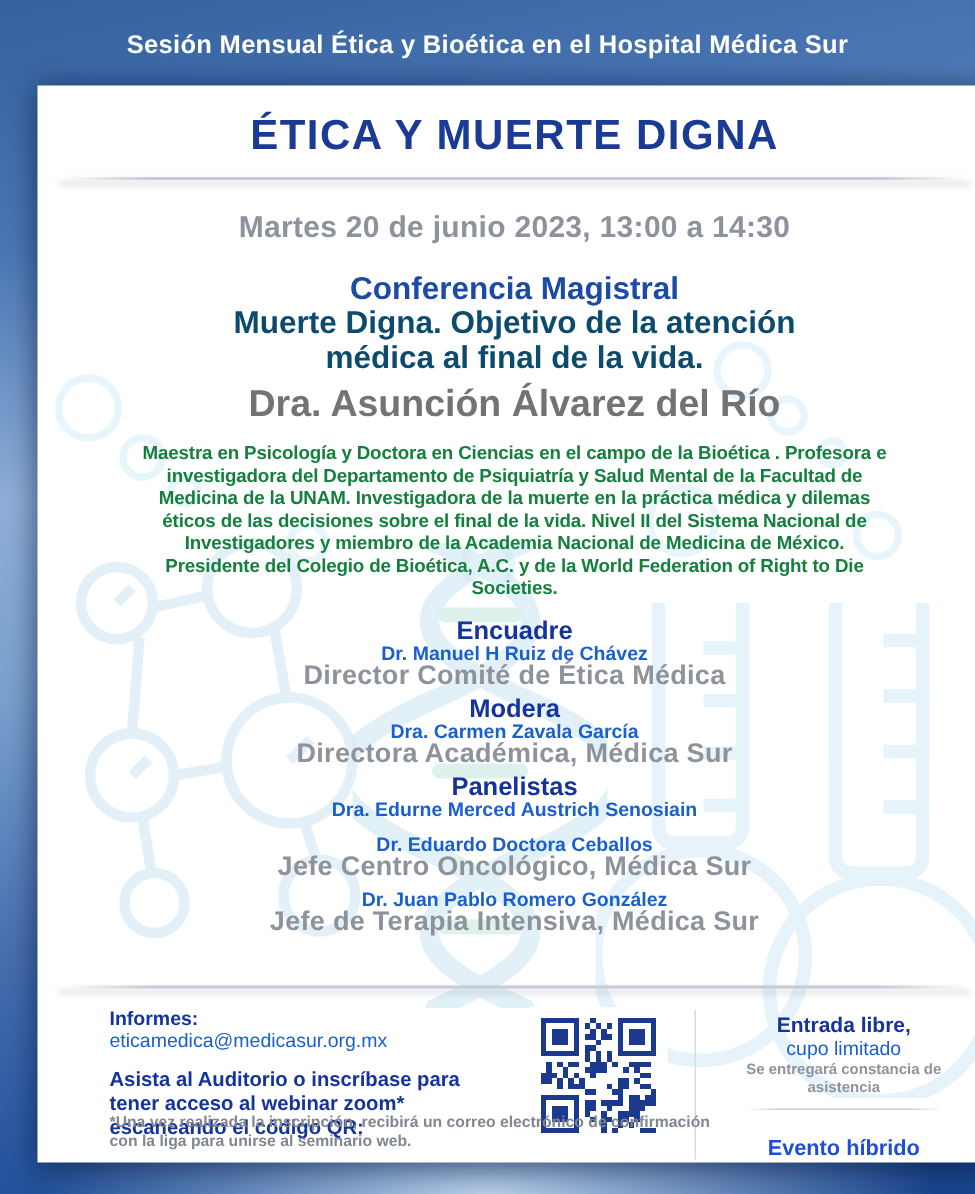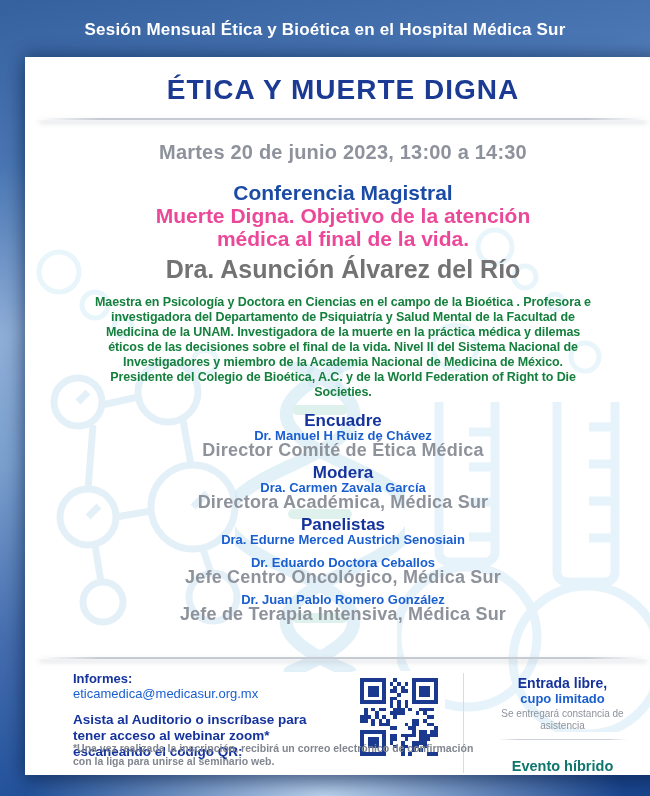--- a/index.html
+++ b/index.html
@@ -24,21 +24,21 @@
   .event-title{
     padding-top:17px;font-size:28px;font-weight:bold;color:#1b3a94;letter-spacing:1px;
   }
   .hdivider{
     height:2px;margin:12px 14px 0 14px;border-radius:2px;
     background:linear-gradient(to right,rgba(190,195,205,0),#c6cad3 10%,#c6cad3 90%,rgba(190,195,205,0));
     box-shadow:0 3px 5px rgba(110,118,135,.35);
   }
   .event-date{margin-top:21px;font-size:20px;font-weight:bold;color:#8d929c;letter-spacing:.2px;}
   .conf-type{margin-top:17px;font-size:21px;line-height:23px;font-weight:bold;color:#1c4ba6;}
-  .conf-title{margin:0 auto;max-width:385px;font-size:21px;line-height:23px;font-weight:bold;color:#ec4899;}
+  .conf-title{margin:0 auto;max-width:385px;font-size:21px;line-height:23px;font-weight:bold;color:#0c4a6e;}
   .speaker{margin-top:5px;font-size:25px;font-weight:bold;color:#737373;}
   .bio{
     margin:11px auto 0 auto;max-width:502px;font-size:12.5px;line-height:15px;
     font-weight:bold;color:#15803d;letter-spacing:-.1px;
   }
   .program{margin-top:13px;}
   .prog{margin-bottom:8px;}
   .prog div:empty{display:none;}
   .prog-header{font-size:17px;line-height:15px;font-weight:bold;color:#15339c;}
   .prog-name{font-size:13px;line-height:15px;font-weight:bold;color:#1a5fd0;}
@@ -53,25 +53,25 @@
   .email{font-size:13px;line-height:15px;font-weight:normal;color:#1a5fd0;cursor:pointer;}
   .cta{margin-top:11px;font-size:13.5px;line-height:16px;font-weight:bold;color:#15339c;}
   .note{
     position:absolute;left:48px;bottom:6px;width:410px;
     font-size:10.5px;line-height:13px;font-weight:bold;color:#81868f;
   }
   .f-qr{flex:0 0 128px;display:flex;justify-content:center;}
   .vrule{width:1px;background:#d8dbe0;margin:2px 0 0 0;height:100px;}
   .f-right{flex:1;text-align:center;padding:4px 12px 0 12px;}
   .entrada1{font-size:14px;line-height:16px;font-weight:bold;color:#15339c;}
-  .entrada2{font-size:13px;line-height:15px;font-weight:bold;color:#1a5fd0;}
-  .entrada-note{margin:2px auto 0 auto;max-width:132px;font-size:10px;line-height:12px;font-weight:normal;color:#8e929b;text-align:center;}
+  .entrada2{font-size:13px;line-height:15px;font-weight:normal;color:#1a5fd0;}
+  .entrada-note{margin:2px auto 0 auto;max-width:132px;font-size:10px;line-height:12px;font-weight:bold;color:#8e929b;text-align:center;}
   .rdivider{height:1px;width:130px;margin:7px auto 7px auto;
     background:linear-gradient(to right,rgba(200,205,214,0),#ccd0d8 15%,#ccd0d8 85%,rgba(200,205,214,0));}
-  .evento1{font-size:14.5px;line-height:17px;font-weight:bold;color:#0f766e;margin-top:18px;}
+  .evento1{font-size:14.5px;line-height:17px;font-weight:bold;color:#1d4ed8;margin-top:18px;}
   .evento2{font-size:12.5px;line-height:15px;font-weight:normal;color:#a21caf;}
 </style>
 </head>
 <body>
 
 <div class="banner">Sesión Mensual Ética y Bioética en el Hospital Médica Sur</div>
 
 <div class="card">
 
   <svg class="deco" style="left:0;top:120px;opacity:.55" width="600" height="210" viewBox="0 0 600 210" fill="none">

